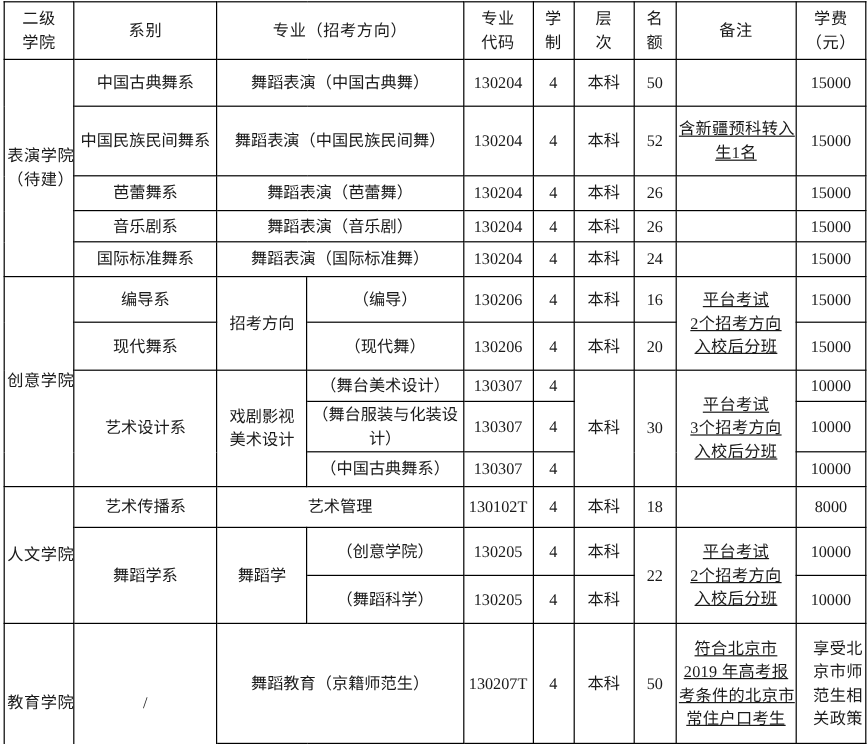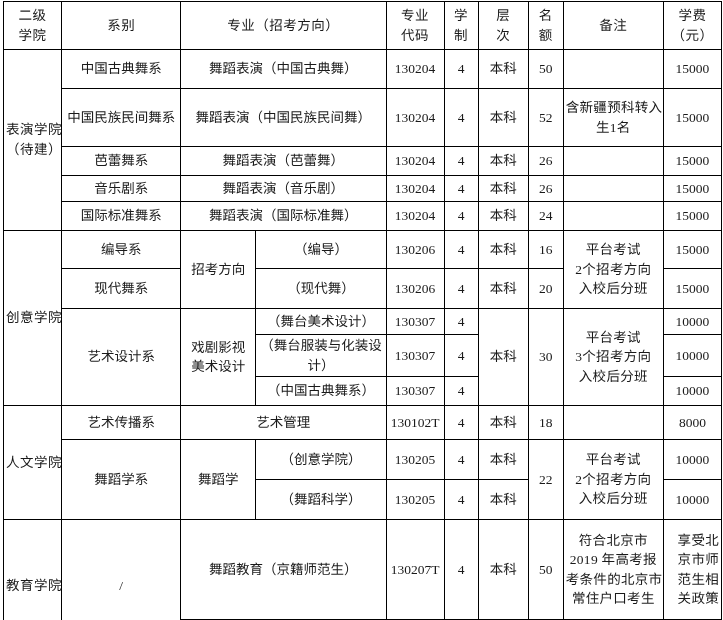--- a/index.html
+++ b/index.html
@@ -71,20 +71,21 @@
   .cell-code   { font-size: 13px; margin-left: 32px; }
   .cell-num    { font-size: 13px; }
   .cell-fee    { font-size: 13px; }
 
   
   .cell-remark {
     font-weight: bold;
     font-size: 13px;
     line-height: 1.7;
     letter-spacing: 0.3px;
+    text-decoration: underline;
   }
   .cell-remark .ln { display: block; white-space: nowrap; }
 
   .cell-fee-note {
     font-weight: bold;
     font-size: 13px;
     line-height: 1.7;
     letter-spacing: 0.3px;
   }
   .cell-fee-note .ln { display: block; white-space: nowrap; text-align: right; }

